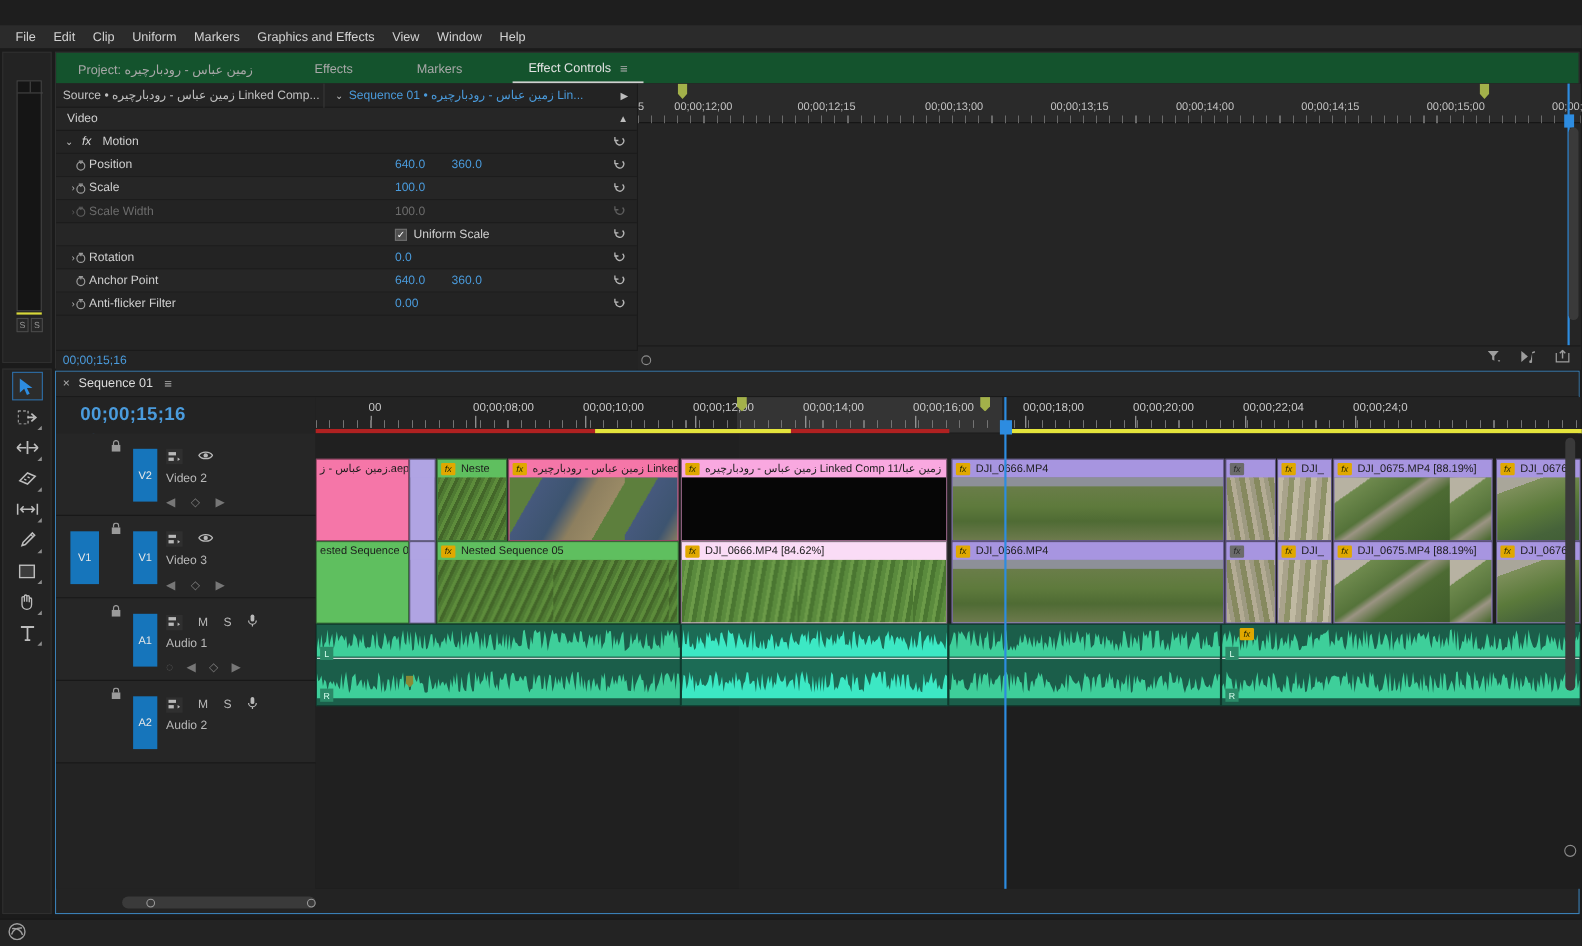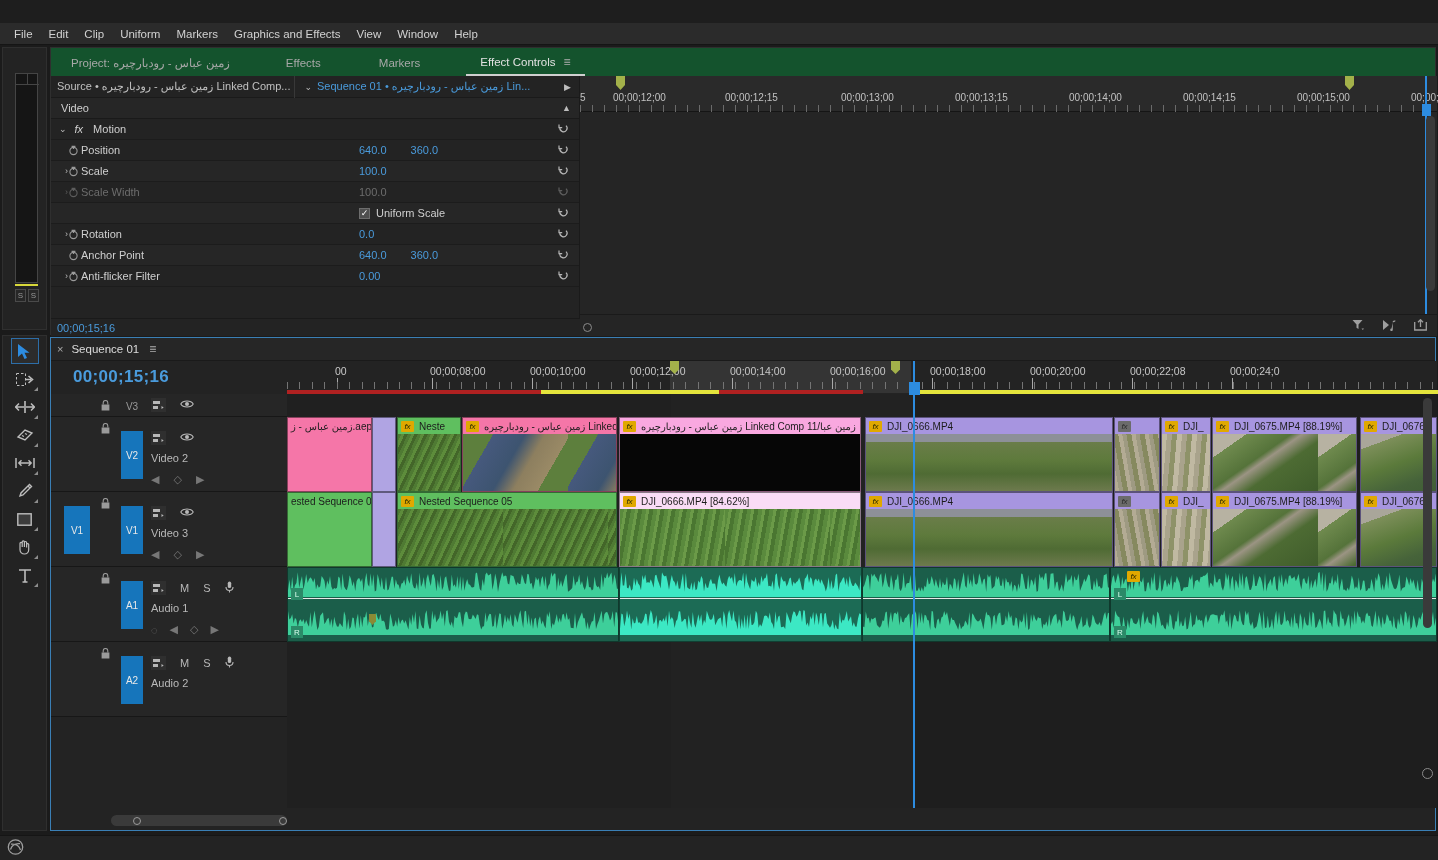--- a/index.html
+++ b/index.html
@@ -562,56 +562,36 @@
             <div class="ruler-lbl" style="left: 343px;">00;00;12;00</div>
             <div class="ruler-majtick" style="left: 345px;"></div>
             <div class="ruler-lbl" style="left: 443px;">00;00;14;00</div>
             <div class="ruler-majtick" style="left: 445px;"></div>
             <div class="ruler-lbl" style="left: 543px;">00;00;16;00</div>
             <div class="ruler-majtick" style="left: 545px;"></div>
             <div class="ruler-lbl" style="left: 643px;">00;00;18;00</div>
             <div class="ruler-majtick" style="left: 645px;"></div>
             <div class="ruler-lbl" style="left: 743px;">00;00;20;00</div>
             <div class="ruler-majtick" style="left: 745px;"></div>
-            <div class="ruler-lbl" style="left: 843px;">00;00;22;08</div>
+            <div class="ruler-lbl" style="left: 843px;">00;00;22;04</div>
             <div class="ruler-majtick" style="left: 845px;"></div>
             <div class="ruler-lbl" style="left: 943px;">00;00;24;0</div>
             <div class="ruler-majtick" style="left: 945px;"></div>
           </div>
         <div class="ruler-ticks"></div>
         <div id="tl-markers">
             <div class="tl-marker" style="left: 383px;"></div>
             <div class="tl-marker" style="left: 604px;"></div>
           </div>
       </div>
       <div class="workbar-red"></div>
       <div class="workbar-yellow" id="wb-yellow1" style="left:490px;width:178px;"></div>
       <div class="workbar-yellow" id="wb-yellow2" style="left:862px;width:551px;"></div>
 
       <div class="trackheads" id="trackheads">
-          <div class="th" style="height: 23px;">
-            <span class="th-lock"><svg width="9" height="11" viewBox="0 0 9 11">
-                <rect x="0.6" y="4.5" width="7.8" height="6" fill="#9a9a9a"></rect>
-                <path d="M2.2 4.5 V2.8 a2.3 2.3 0 014.6 0 V4.5" fill="none" stroke="#9a9a9a" stroke-width="1.1"></path>
-              </svg></span>
-            <span class="th-badge off" style="top:3px;height:18px;">V3</span>
-            <span class="th-icons" style="top:4px;">
-              <span class="th-box">
-                <svg width="11" height="9" viewBox="0 0 11 9">
-                  <rect x="0" y="0" width="7" height="3" fill="#b8b8b8"></rect>
-                  <rect x="0" y="5" width="5" height="3" fill="#b8b8b8"></rect>
-                  <path d="M8.5 5 l2.2 1.5 l-2.2 1.5z" fill="#b8b8b8"></path>
-                </svg>
-              </span>
-              <span><svg width="14" height="10" viewBox="0 0 14 10">
-                  <path d="M0.8 5 C3 1 11 1 13.2 5 C11 9 3 9 0.8 5Z" fill="none" stroke="#b8b8b8" stroke-width="1.1"></path>
-                  <circle cx="7" cy="5" r="2" fill="#b8b8b8"></circle>
-                </svg></span>
-            </span>
-          </div>
           <div class="th" style="height: 75px;">
             <span class="th-lock"><svg width="9" height="11" viewBox="0 0 9 11">
                 <rect x="0.6" y="4.5" width="7.8" height="6" fill="#9a9a9a"></rect>
                 <path d="M2.2 4.5 V2.8 a2.3 2.3 0 014.6 0 V4.5" fill="none" stroke="#9a9a9a" stroke-width="1.1"></path>
               </svg></span>
             <span class="th-badge" style="top:14px;height:48px;">V2</span>
             <span class="th-icons" style="top:14px;">
               <span class="th-box">
                 <svg width="11" height="9" viewBox="0 0 11 9">
                   <rect x="0" y="0" width="7" height="3" fill="#b8b8b8"></rect>

